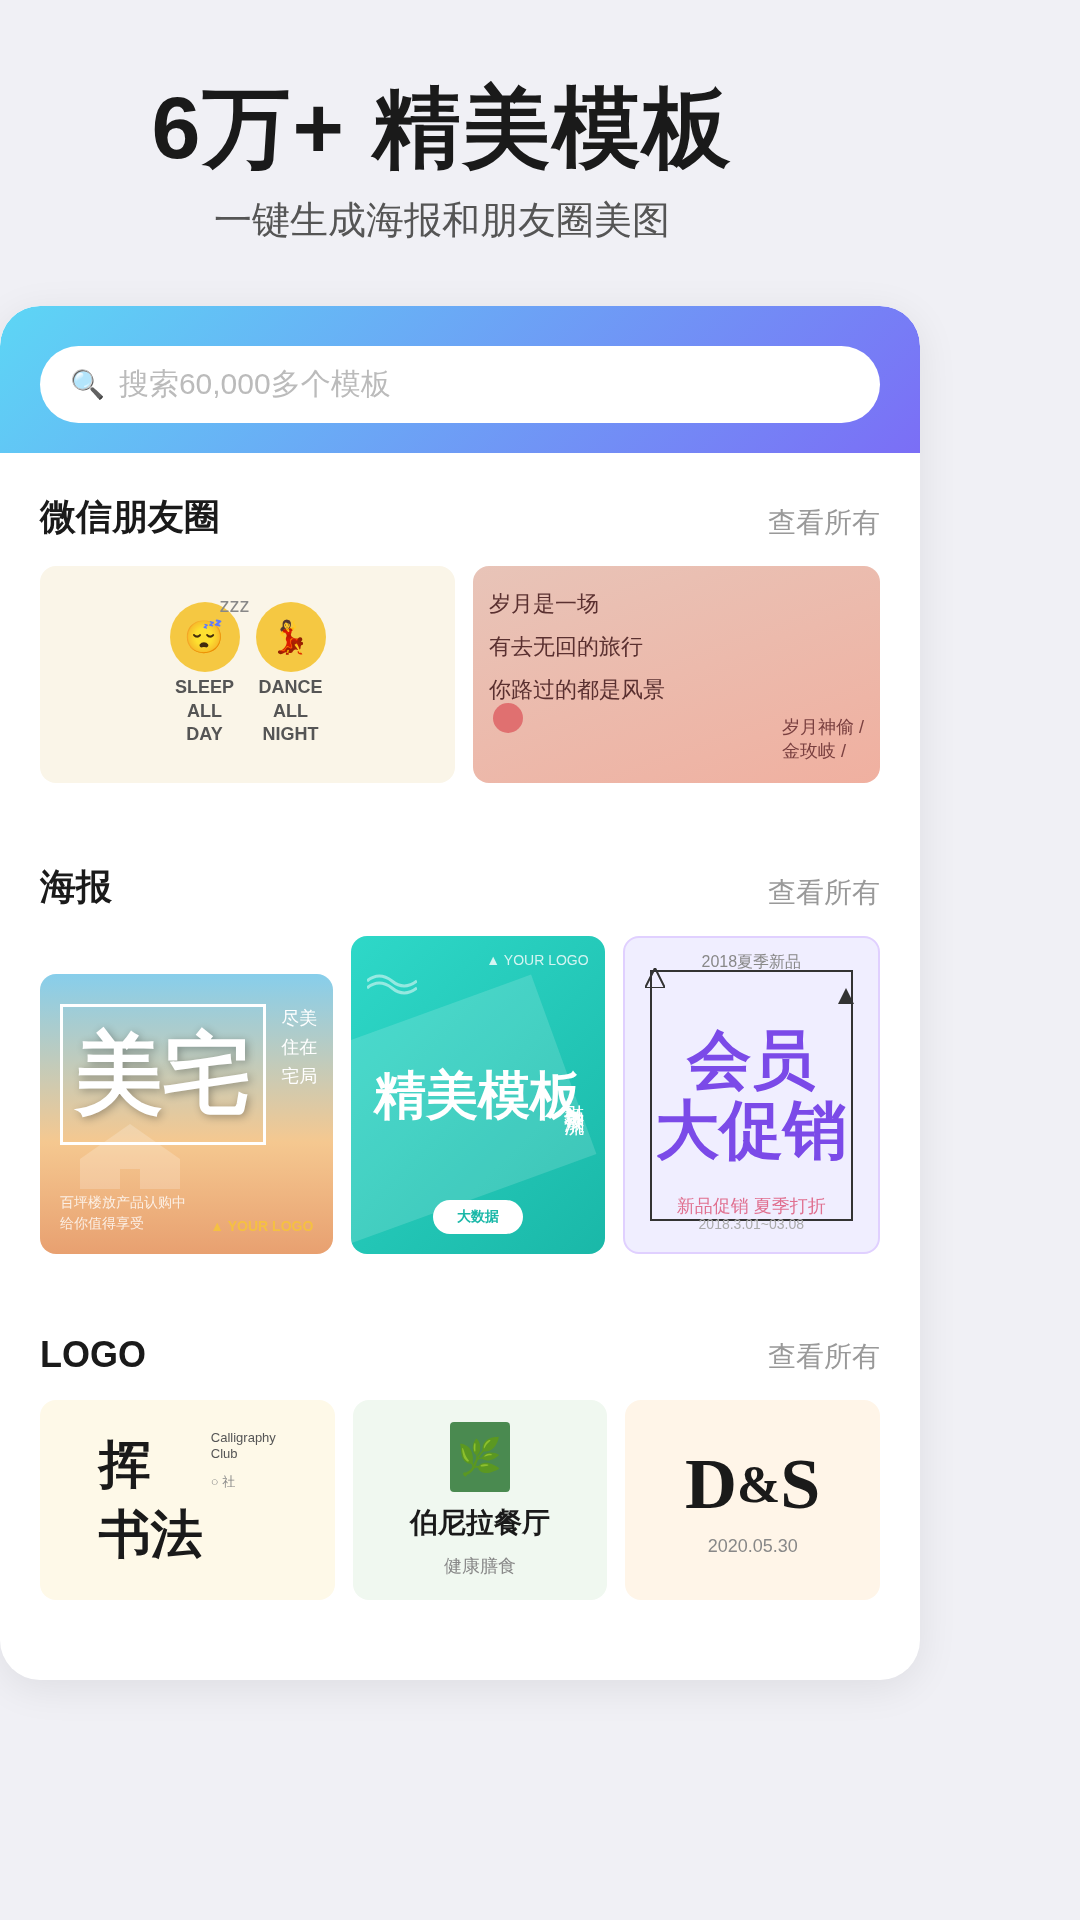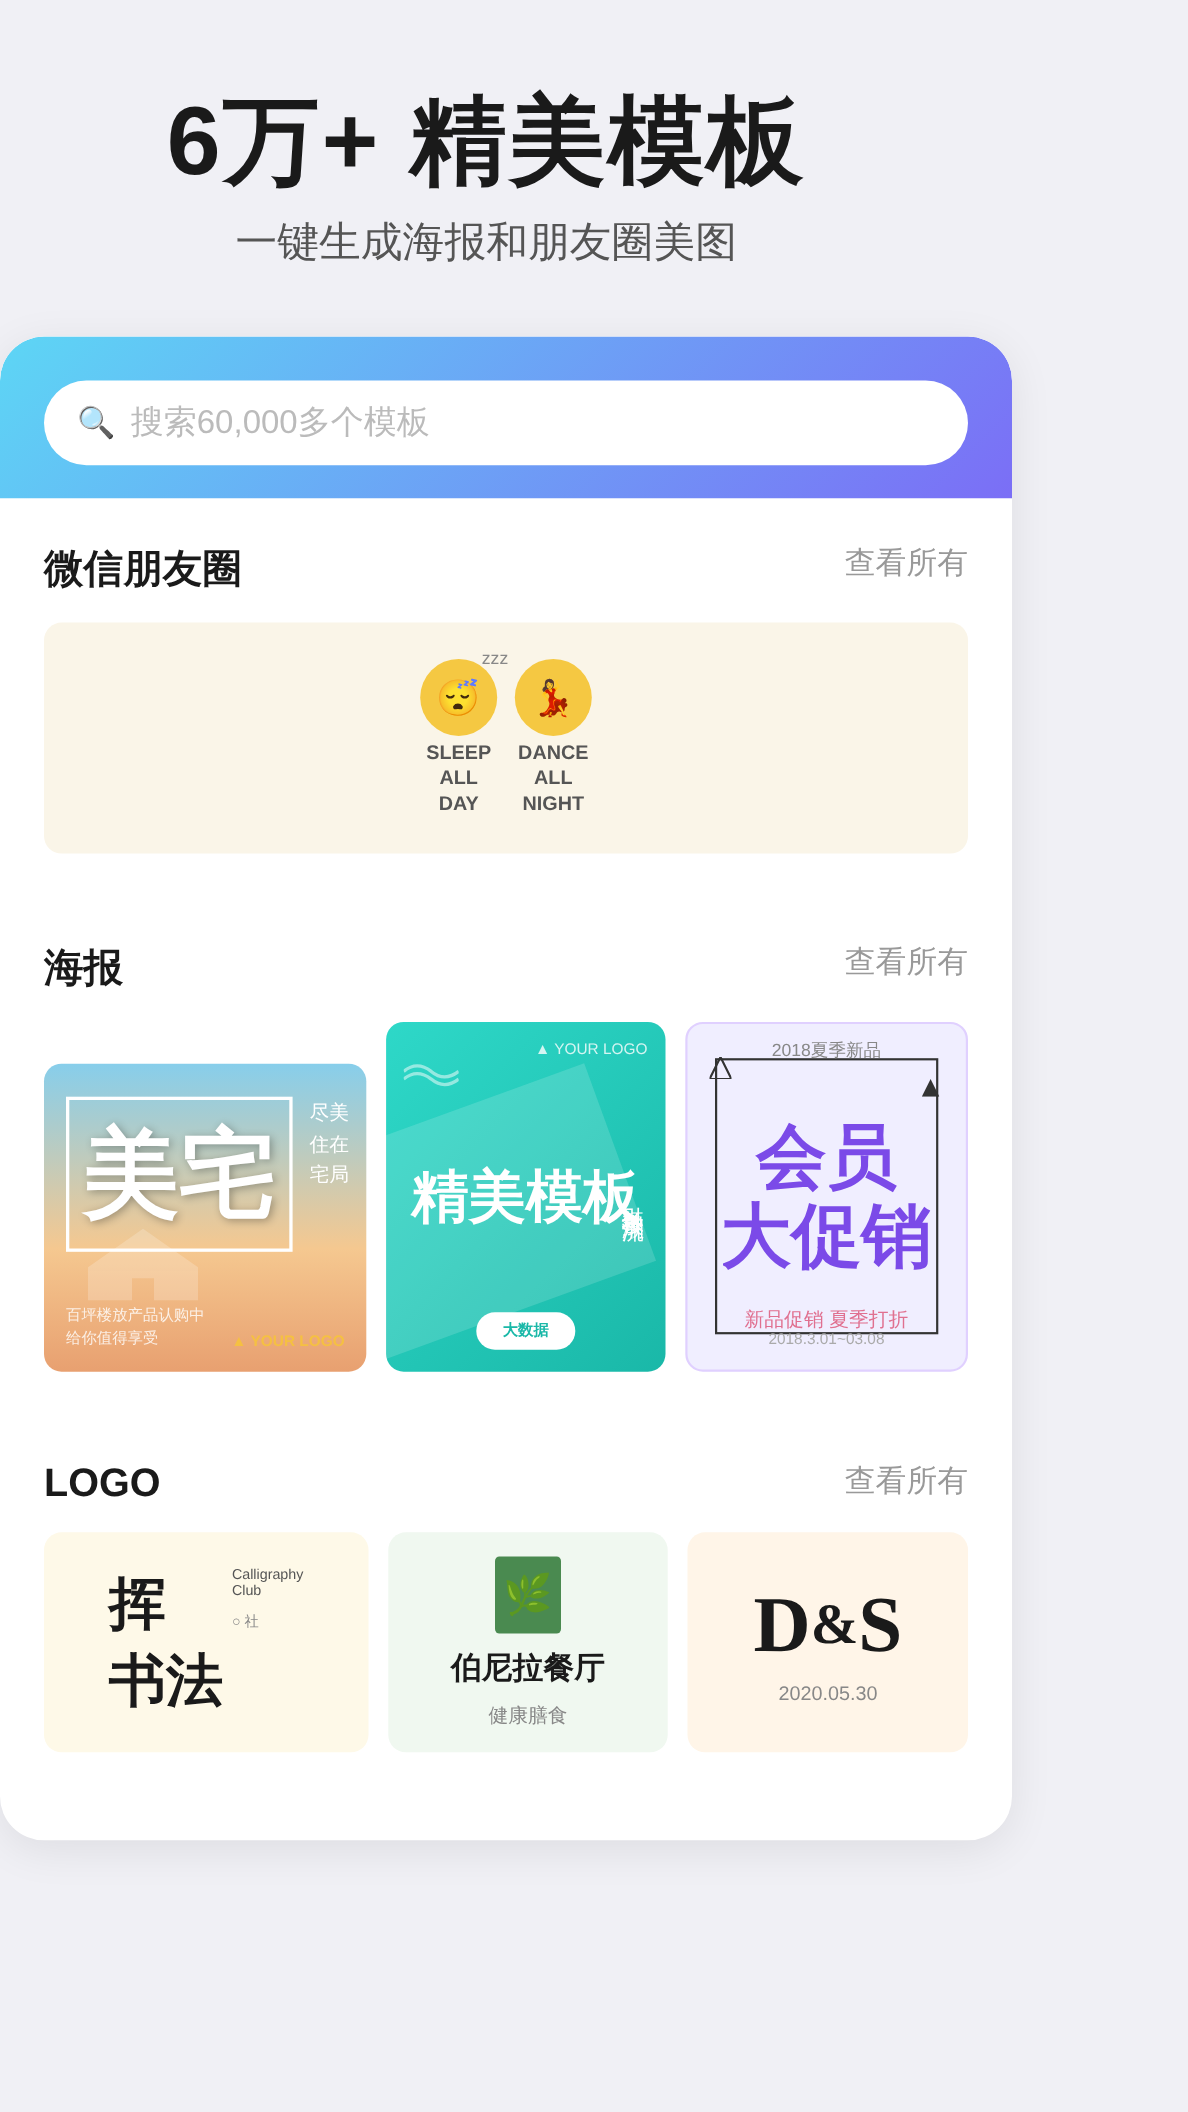--- a/index.html
+++ b/index.html
@@ -79,21 +79,21 @@
       font-size: 30px;
     }
 
     
     .section {
       padding: 40px 40px 10px;
     }
     .section-header {
       display: flex;
       justify-content: space-between;
-      align-items: flex-start;
+      align-items: flex-end;
       margin-bottom: 24px;
     }
     .section-title {
       font-size: 36px;
       font-weight: 700;
       color: #1a1a1a;
     }
     .section-view-all {
       font-size: 28px;
       color: #999;
@@ -149,21 +149,21 @@
       font-size: 18px;
       font-weight: 700;
       color: #555;
       text-align: center;
       line-height: 1.3;
     }
     .zzz-text {
       position: absolute;
       top: -8px;
       right: -10px;
-      font-size: 16px;
+      font-size: 20px;
       color: #888;
     }
 
     .wechat-card-2 {
       background: #f0f0f0;
       display: flex;
       align-items: center;
       justify-content: center;
       min-height: 210px;
       position: relative;
@@ -510,20 +510,27 @@
               <div class="cartoon-label">SLEEP<br>ALL<br>DAY</div>
             </div>
             <div class="cartoon-char">
               <div class="cartoon-face">💃</div>
               <div class="cartoon-label">DANCE<br>ALL<br>NIGHT</div>
             </div>
           </div>
         </div>
 
 
+        <div class="template-card wechat-card-3">
+          <div class="poem-text">岁月是一场</div>
+          <div class="poem-text">有去无回的旅行</div>
+          <div class="poem-text">你路过的都是风景</div>
+          <div class="pink-dot"></div>
+          <div class="author-text">岁月神偷 /<br>金玫岐 /</div>
+        </div>
 
       </div>
     </div>
 
     <div class="divider-section"></div>
 
     <div class="section">
       <div class="section-header">
         <span class="section-title">海报</span>
         <span class="section-view-all">查看所有</span>

